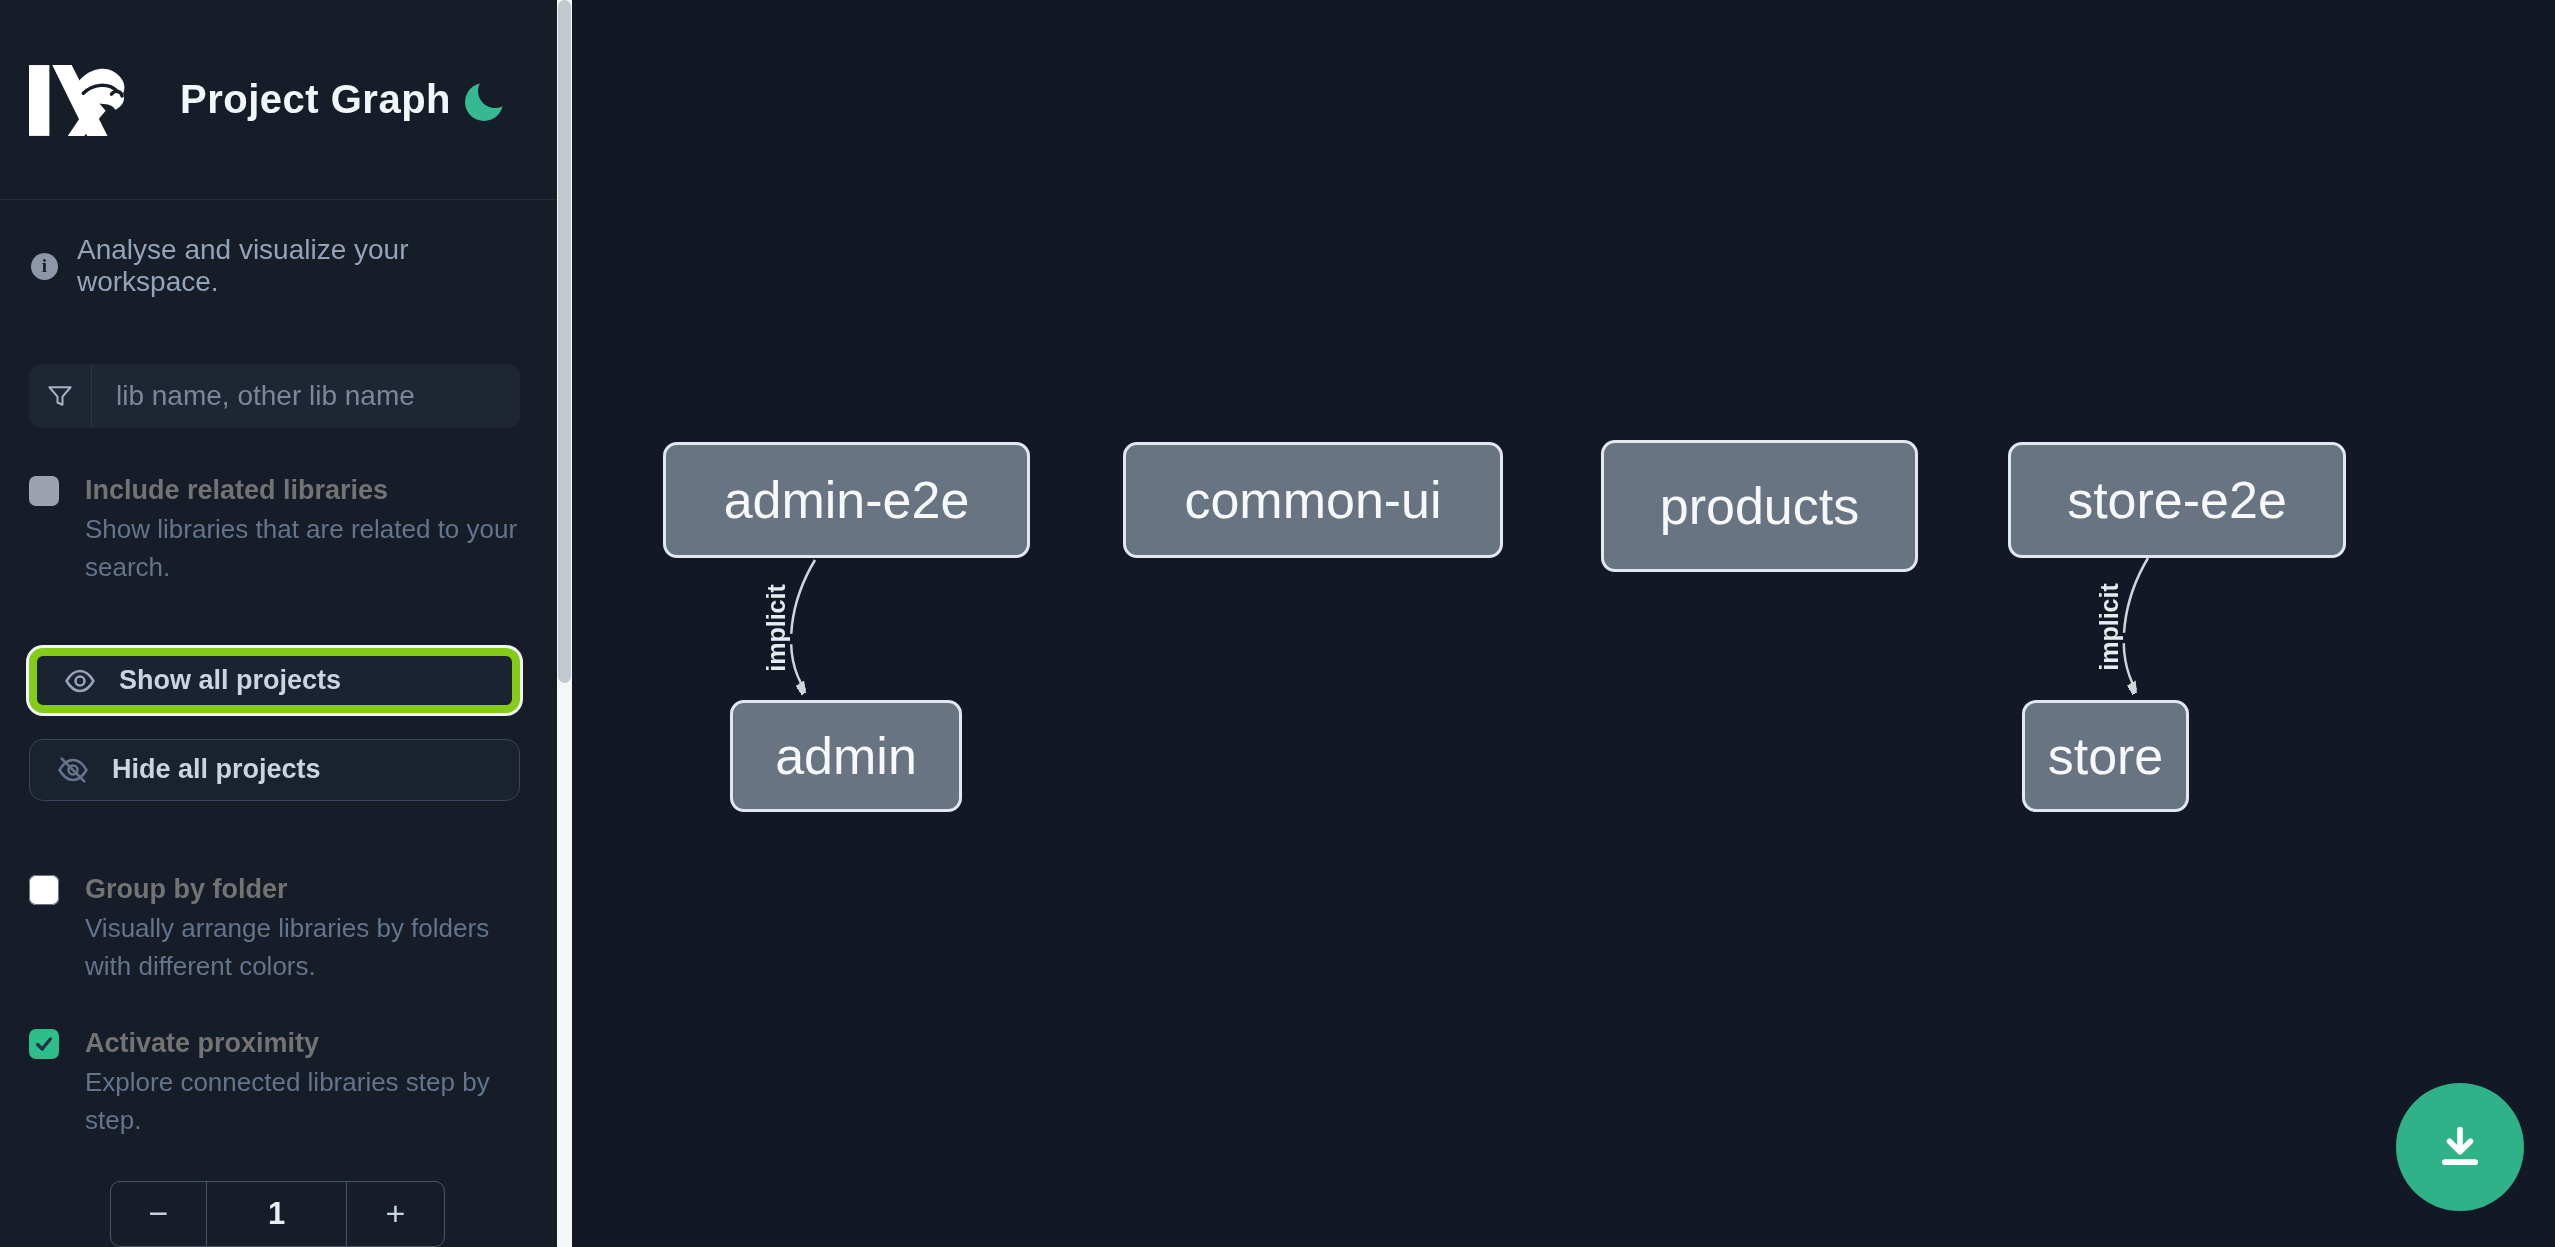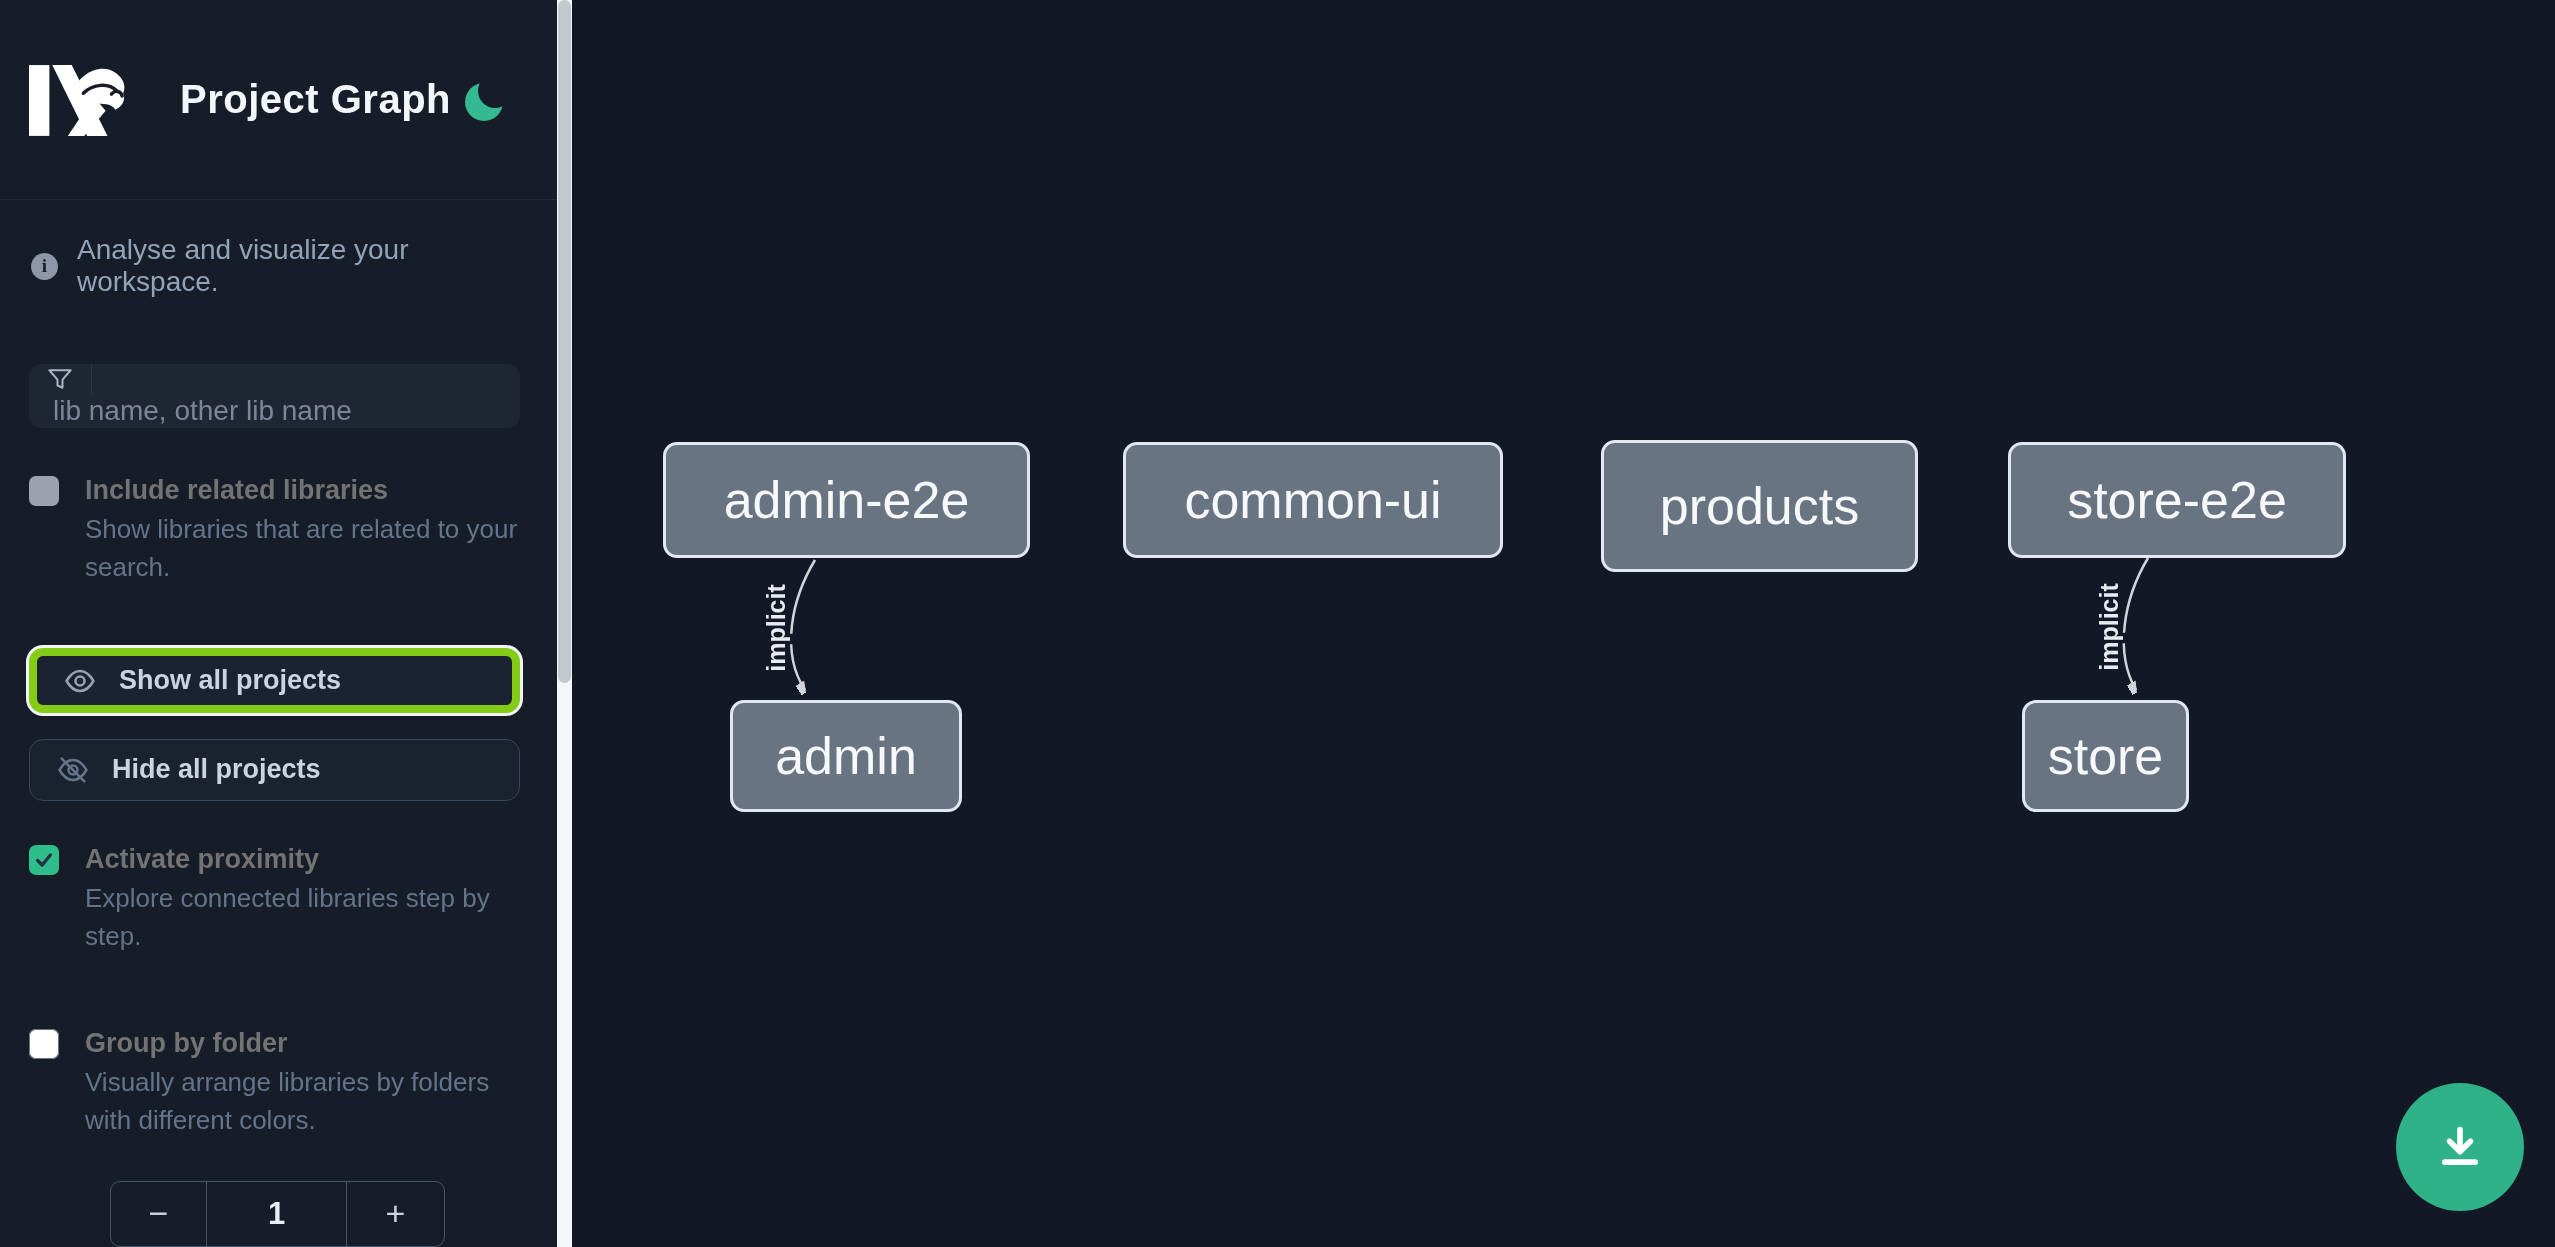--- a/index.html
+++ b/index.html
@@ -19,21 +19,21 @@
   .theme-btn { margin-left:auto; background:none; border:none; cursor:pointer;
     width:46px; height:46px; padding:0; }
 
   .intro-row { display:flex; align-items:center; padding:34px 38px 0 31px; }
   .info-icon { width:27px; height:27px; border-radius:50%; background:#8D97A8;
     color:#161C28; font-weight:700; font-size:19px; display:flex; align-items:center;
     justify-content:center; flex:0 0 auto; font-family:"Liberation Serif",serif; }
   .intro-text { color:#94A3B8; font-size:28px; margin-left:19px; }
 
   .search-box { margin:66px 37px 0 29px; height:82px; background:#1E2634;
-    border-radius:12px; display:flex; align-items:stretch; overflow:hidden;flex-direction:column; }
+    border-radius:12px; display:flex; align-items:stretch; overflow:hidden; }
   .search-icon-cell { width:63px; display:flex; align-items:center; justify-content:center;
     border-right:1px solid #2B3547; flex:0 0 auto; color:#A9B4C4; }
   .search-input { flex:1; background:transparent; border:none; outline:none;
     color:#CBD5E1; font-size:28px; padding:0 24px;
     font-family:"Liberation Sans","DejaVu Sans",sans-serif; }
   .search-input::placeholder { color:#7B8699; opacity:1; }
 
   .toggle { display:flex; align-items:flex-start; padding:0 38px 0 29px; }
   .toggle.t-include { margin-top:44px; }
   .toggle.t-group   { margin-top:70px; }
@@ -150,37 +150,37 @@
     <span class="action-icon">
       <svg viewBox="0 0 24 24" width="34" height="34" fill="none" stroke="#64748B" stroke-width="1.8" stroke-linecap="round" stroke-linejoin="round">
         <path d="M2.5 12 C 5.5 6.8, 8.5 5, 12 5 C 15.5 5, 18.5 6.8, 21.5 12 C 18.5 17.2, 15.5 19, 12 19 C 8.5 19, 5.5 17.2, 2.5 12 Z"></path>
         <circle cx="12" cy="12" r="3.2"></circle>
         <line x1="4" y1="4" x2="20" y2="20"></line>
       </svg>
     </span>
     <span class="action-label">Hide all projects</span>
   </button>
 
-  <div class="toggle t-prox">
-    <span class="checkbox checkbox-checked">
-      <svg viewBox="0 0 24 24" fill="none" stroke="#273141" stroke-width="3.6" stroke-linecap="round" stroke-linejoin="round">
-        <path d="M5 12.5 L10 17.5 L19 6.5"></path>
-      </svg>
-    </span>
-    <div class="toggle-body">
-      <div class="toggle-title">Activate proximity</div>
-      <div class="toggle-desc">Explore connected libraries step by step.</div>
-    </div>
-  </div>
-
   <div class="toggle t-group">
     <span class="checkbox checkbox-unchecked"></span>
     <div class="toggle-body">
       <div class="toggle-title">Group by folder</div>
       <div class="toggle-desc">Visually arrange libraries by folders with different colors.</div>
+    </div>
+  </div>
+
+  <div class="toggle t-prox">
+    <span class="checkbox checkbox-checked">
+      <svg viewBox="0 0 24 24" fill="none" stroke="#273141" stroke-width="3.6" stroke-linecap="round" stroke-linejoin="round">
+        <path d="M5 12.5 L10 17.5 L19 6.5"></path>
+      </svg>
+    </span>
+    <div class="toggle-body">
+      <div class="toggle-title">Activate proximity</div>
+      <div class="toggle-desc">Explore connected libraries step by step.</div>
     </div>
   </div>
 
   <div class="stepper">
     <button class="step-btn step-minus">−</button>
     <div class="step-value">1</div>
     <button class="step-btn step-plus">+</button>
   </div>
 
 </aside>

